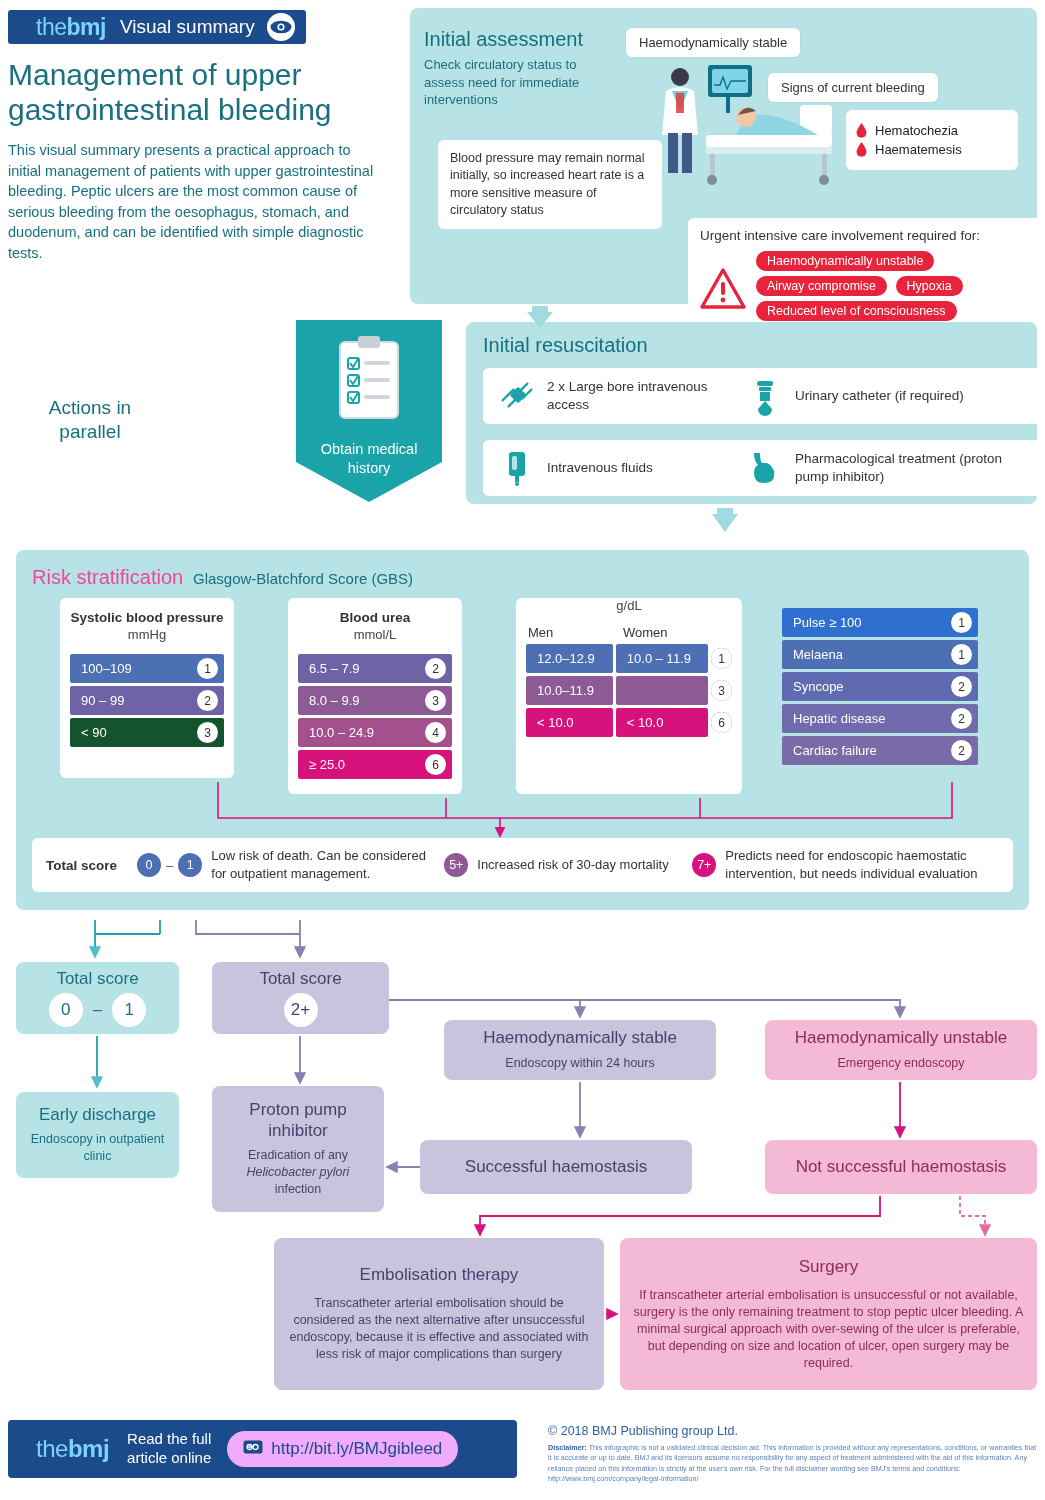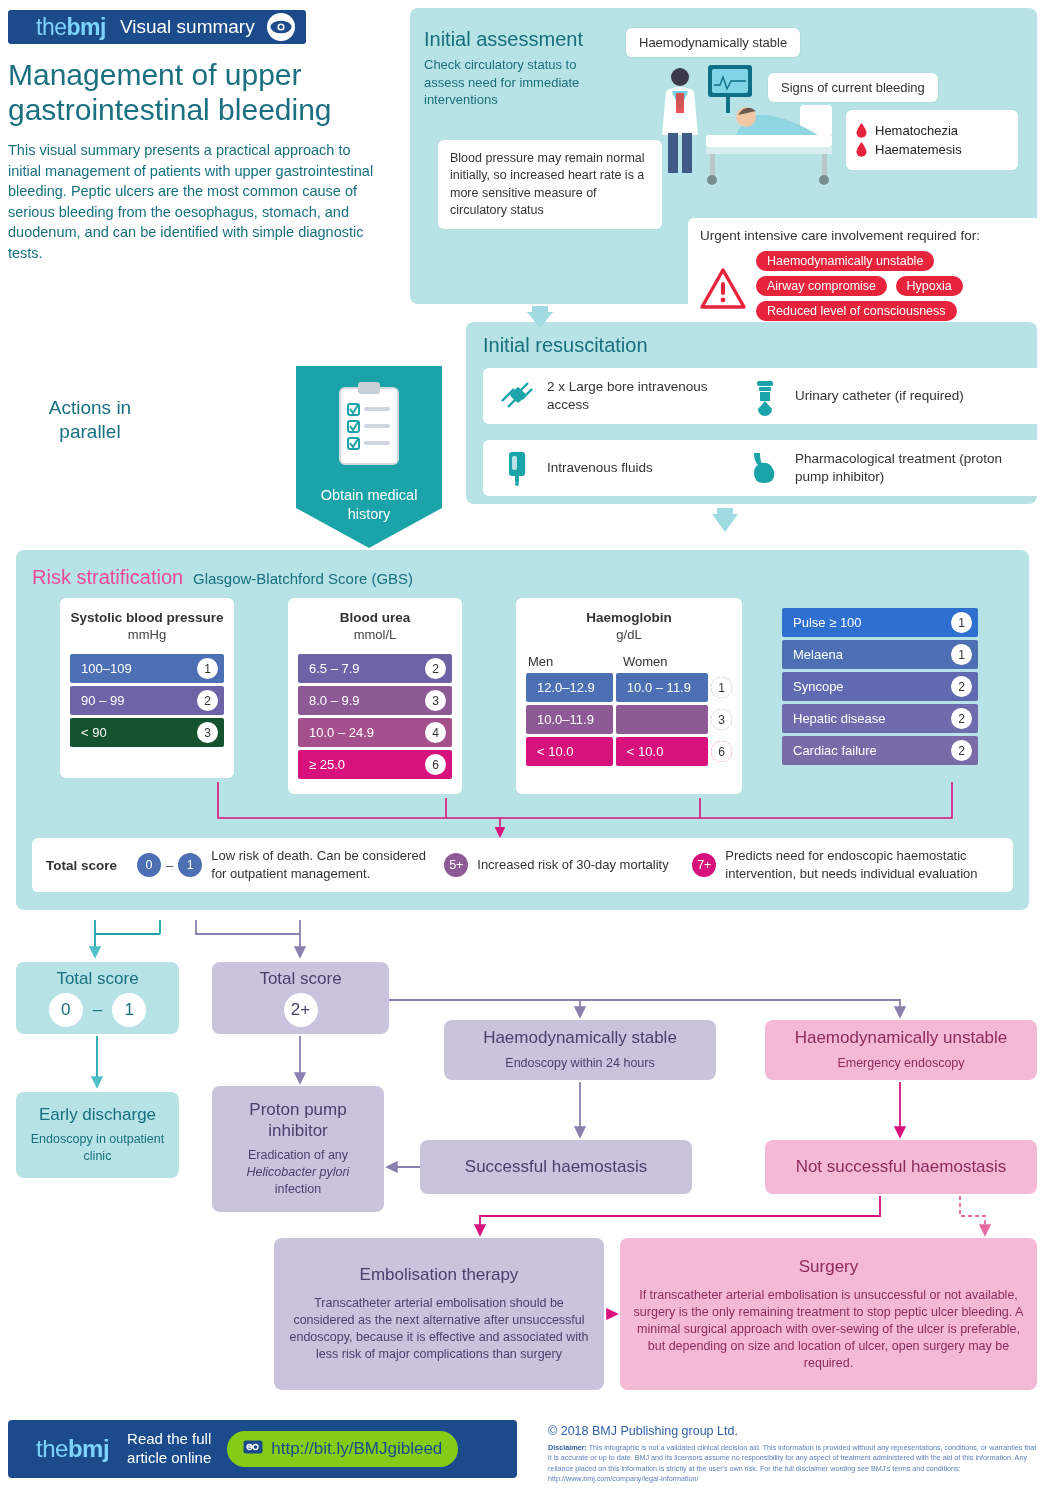--- a/index.html
+++ b/index.html
@@ -38,21 +38,21 @@
   .pill{display:inline-block;background:#e8233c;color:#fff;border-radius:11px;padding:3px 11px;font-size:12.5px;margin:0 4px 5px 0;}
   .warn-tri{width:46px;height:42px;}
 
   
   #scene{left:650px;top:55px;width:200px;height:145px;}
 
   
   #actions-label{left:25px;top:396px;width:130px;font-size:19px;color:#17707f;line-height:1.25;text-align:center;}
   .chev{width:146px;height:182px;background:#1aa3a8;clip-path:polygon(0 0,100% 0,100% 78%,50% 100%,0 78%);display:flex;flex-direction:column;align-items:center;}
   #chev1{left:131px;top:320px;}
-  #chev2{left:296px;top:320px;margin-top:46px;}
+  #chev2{left:296px;top:320px;}
   .chev-label{margin-top:auto;margin-bottom:24px;color:#fff;font-size:14.5px;text-align:center;line-height:1.3;width:120px;}
   .chev-icon{margin-top:14px;}
 
   
   #resus{left:466px;top:322px;width:571px;height:182px;}
   #resus-title{left:483px;top:334px;font-size:20px;color:#166f7d;}
   .rcard{position:absolute;background:#fff;border-radius:6px;display:flex;align-items:center;padding:0 14px;font-size:13.5px;line-height:1.32;color:#333;}
   #rc1{left:483px;top:368px;width:238px;height:56px;}
   #rc2{left:731px;top:368px;width:290px;height:56px;}
   #rc3{left:483px;top:440px;width:238px;height:56px;}
@@ -95,21 +95,21 @@
   #fb-surgery{left:620px;top:1238px;width:417px;height:152px;background:#f4b9d4;color:#8d2b5e;}
   .score-circles{display:flex;align-items:center;gap:10px;margin-top:4px;}
   .sc{width:34px;height:34px;border-radius:50%;background:#fff;display:flex;align-items:center;justify-content:center;font-size:17px;color:#17707f;}
   .dash{font-size:17px;color:#17707f;}
   .sc2{width:34px;height:34px;border-radius:50%;background:#fff;display:flex;align-items:center;justify-content:center;font-size:17px;color:#4a3f6b;}
 
   
   #footer-bar{left:8px;top:1420px;width:509px;height:58px;background:#1c4b8b;border-radius:4px;display:flex;align-items:center;}
   #footer-bar .bmj-logo{font-size:24px;}
   .read-txt{color:#fff;font-size:15px;line-height:1.25;margin-left:18px;}
-  .urlpill{background:#84cc16;border-radius:22px;height:34px;display:flex;align-items:center;padding:1px 16px;margin-left:16px;}
+  .urlpill{background:#f0abfc;border-radius:22px;height:34px;display:flex;align-items:center;padding:1px 16px;margin-left:16px;}
   .urlpill .u{color:#1c4b8b;font-size:17px;margin-left:8px;}
   #copyright{left:548px;top:1424px;font-size:12.5px;color:#2f5fa8;}
   #disclaimer{left:548px;top:1443px;width:489px;font-size:7.2px;line-height:1.45;color:#5a7fbb;}
   #disclaimer b{color:#2f5fa8;}
 
   svg{overflow:visible;}
   #arrows{left:0;top:0;width:1045px;height:1500px;pointer-events:none;}
 </style>
 </head>
 <body>
@@ -315,21 +315,20 @@
           <span class="gbadge">4</span>
         </div>
       <div class="grow" style="background:#d8127d">
           <span>≥ 25.0</span>
           <span class="gbadge">6</span>
         </div>
     </div>
   </div>
 
   <div class="gcol" style="left:516px;top:598px;width:226px;height:196px;">
-    <div class="gtitle">Haemoglobin</div>
     <div class="gunit">g/dL</div>
     <div class="hb-head" style="margin-top:12px;">
       <span style="width:95px;">Men</span>
       <span>Women</span>
     </div>
     <div class="hb-row">
       <span class="hb-cell" style="width:86px;background:#4d6fb3">12.0–12.9</span>
       <span class="hb-cell" style="width:92px;background:#4d6fb3">10.0 – 11.9</span>
       <span class="gbadge" style="background:#4d6fb3;color:#fff;box-shadow:inset 0 0 0 0;border:0;">
           <span style="width:21px;height:21px;border-radius:50%;background:#fff;color:#333;display:flex;align-items:center;justify-content:center;">1</span>

